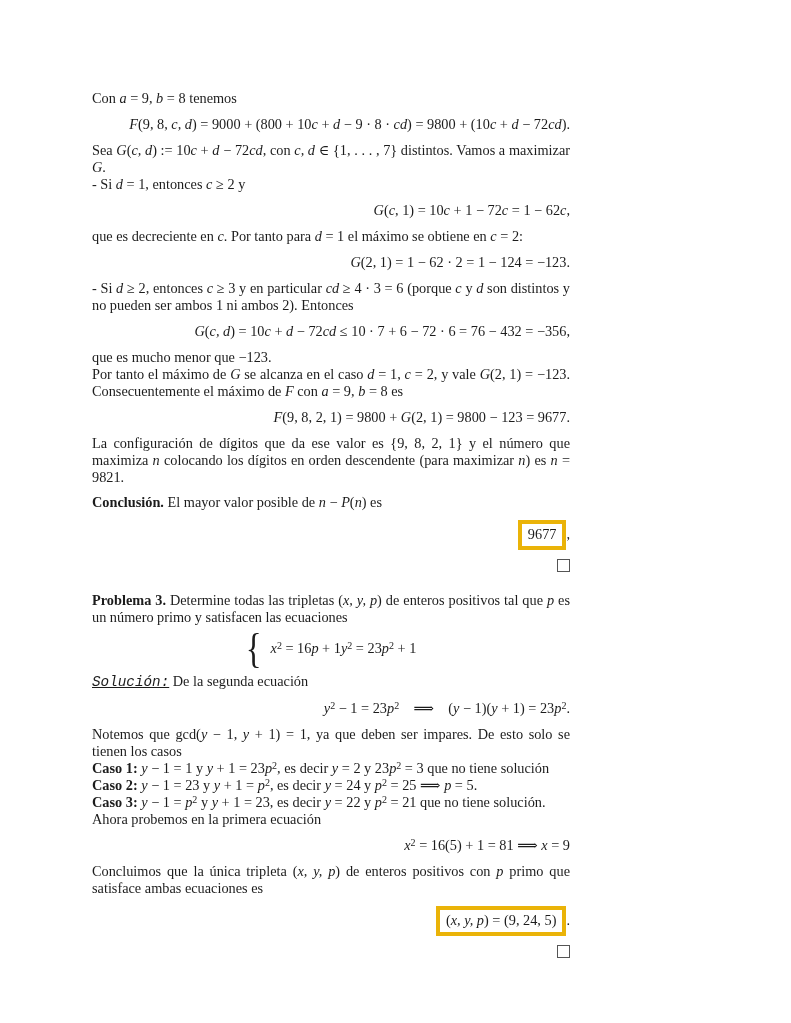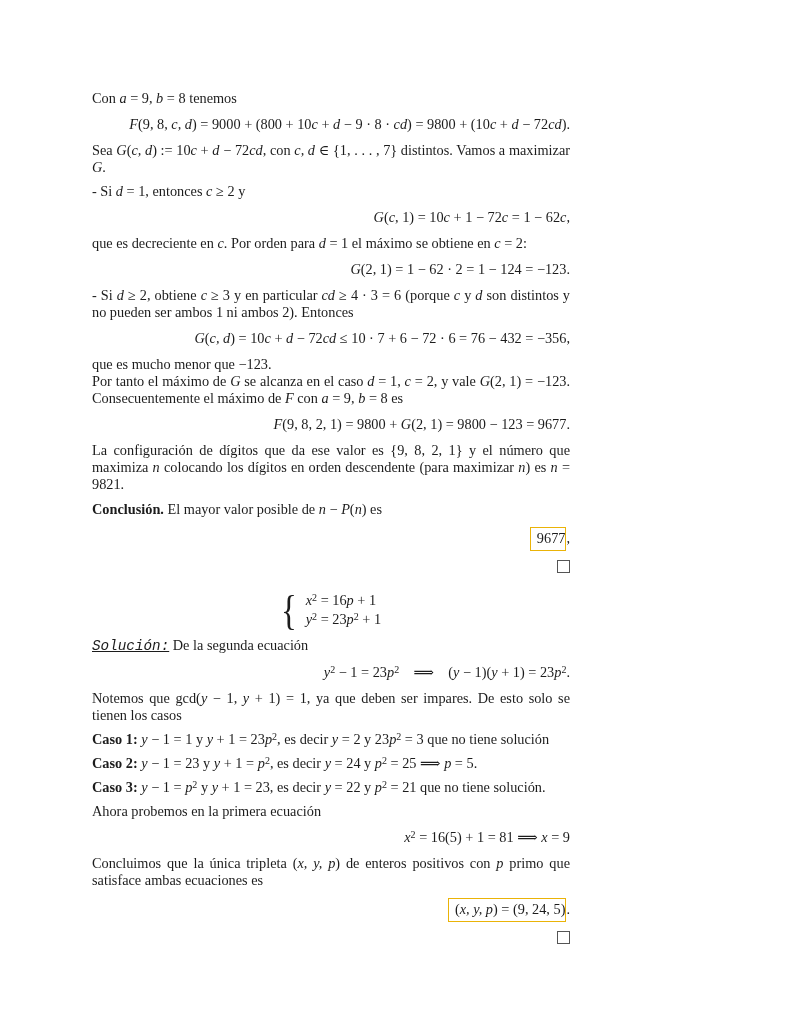--- a/index.html
+++ b/index.html
@@ -9,69 +9,70 @@
     box-sizing:border-box;
     padding:90px 91px 0 92px;
     background:#ffffff;
     color:#1c1c1c;
     font-family:"Liberation Serif","DejaVu Serif","DejaVu Sans",serif;
     font-size:14.3px;
     line-height:17px;
     overflow:hidden;
   }
   .para{margin:8px 0 0 0;text-align:justify;}
-  .para.tight{margin-top:7px;}
+  .para.tight{margin-top:0;}
   .para:first-child{margin-top:0;}
   .display{margin:9px 0;text-align:right;}
   .it{font-style:italic;}
   .bf{font-weight:bold;}
   .ul{text-decoration:underline;font-family:Liberation Mono, monospace;}
   sup{font-size:0.7em;line-height:0;vertical-align:baseline;position:relative;top:-0.45em;}
   .boxed{
     display:inline-block;
-    border:1px solid #eab308;
-    padding:2px 0 3px 6px;
+    border:4px solid #eab308;
+    padding:2px 6px 3px 6px;
   }
   .qed-line{text-align:right;margin:2px 0 0 0;line-height:13px;}
   .qed-square{
     display:inline-block;width:11px;height:11px;
     border:1px solid #555;background:transparent;
   }
   .vspace{height:10px;}
   .system{display:flex;justify-content:center;align-items:center;margin:6px 0;}
   .brace{
     display:inline-block;
     font-size:33px;line-height:1;
     transform:scaleY(1.25);
     margin-right:9px;font-weight:400;color:#1c1c1c;
   }
-  .sys-lines{display:inline-flex;flex-direction:column;align-items:flex-start;}
+  .sys-lines{display:inline-flex;flex-direction:row;align-items:flex-start;}
   .sys-line{line-height:19px;}
 </style>
 </head>
 <body>
 
 <div class="page">
   <div>
       <div class="para"><span>Con </span><span class="it">a</span><span> = 9, </span><span class="it">b</span><span> = 8 tenemos</span></div>
       <div class="display"><span class="it">F</span><span>(9, 8, </span><span class="it">c, d</span><span>) = 9000 + (800 + 10</span><span class="it">c</span><span> + </span><span class="it">d</span><span> − 9 · 8 · </span><span class="it">cd</span><span>) = 9800 + (10</span><span class="it">c</span><span> + </span><span class="it">d</span><span> − 72</span><span class="it">cd</span><span>).</span></div>
       <div class="para"><span>Sea </span><span class="it">G</span><span>(</span><span class="it">c, d</span><span>) := 10</span><span class="it">c</span><span> + </span><span class="it">d</span><span> − 72</span><span class="it">cd</span><span>, con </span><span class="it">c, d</span><span> ∈ {1, . . . , 7} distintos. Vamos a maximizar </span><span class="it">G</span><span>.</span></div>
       <div class="para tight"><span>- Si </span><span class="it">d</span><span> = 1, entonces </span><span class="it">c</span><span> ≥ 2 y</span></div>
       <div class="display"><span class="it">G</span><span>(</span><span class="it">c</span><span>, 1) = 10</span><span class="it">c</span><span> + 1 − 72</span><span class="it">c</span><span> = 1 − 62</span><span class="it">c</span><span>,</span></div>
-      <div class="para"><span>que es decreciente en </span><span class="it">c</span><span>. Por orden para </span><span class="it">d</span><span> = 1 el máximo se obtiene en </span><span class="it">c</span><span> = 2:</span></div>
+      <div class="para"><span>que es decreciente en </span><span class="it">c</span><span>. Por tanto para </span><span class="it">d</span><span> = 1 el máximo se obtiene en </span><span class="it">c</span><span> = 2:</span></div>
       <div class="display"><span class="it">G</span><span>(2, 1) = 1 − 62 · 2 = 1 − 124 = −123.</span></div>
-      <div class="para"><span>- Si </span><span class="it">d</span><span> ≥ 2, obtiene </span><span class="it">c</span><span> ≥ 3 y en particular </span><span class="it">cd</span><span> ≥ 4 · 3 = 6 (porque </span><span class="it">c</span><span> y </span><span class="it">d</span><span> son distintos y no pueden ser ambos 1 ni ambos 2). Entonces</span></div>
+      <div class="para"><span>- Si </span><span class="it">d</span><span> ≥ 2, entonces </span><span class="it">c</span><span> ≥ 3 y en particular </span><span class="it">cd</span><span> ≥ 4 · 3 = 6 (porque </span><span class="it">c</span><span> y </span><span class="it">d</span><span> son distintos y no pueden ser ambos 1 ni ambos 2). Entonces</span></div>
       <div class="display"><span class="it">G</span><span>(</span><span class="it">c, d</span><span>) = 10</span><span class="it">c</span><span> + </span><span class="it">d</span><span> − 72</span><span class="it">cd</span><span> ≤ 10 · 7 + 6 − 72 · 6 = 76 − 432 = −356,</span></div>
       <div class="para"><span>que es mucho menor que −123.</span><br><span>Por tanto el máximo de </span><span class="it">G</span><span> se alcanza en el caso </span><span class="it">d</span><span> = 1, </span><span class="it">c</span><span> = 2, y vale </span><span class="it">G</span><span>(2, 1) = −123. Consecuentemente el máximo de </span><span class="it">F</span><span> con </span><span class="it">a</span><span> = 9, </span><span class="it">b</span><span> = 8 es</span></div>
       <div class="display"><span class="it">F</span><span>(9, 8, 2, 1) = 9800 + </span><span class="it">G</span><span>(2, 1) = 9800 − 123 = 9677.</span></div>
       <div class="para"><span>La configuración de dígitos que da ese valor es {9, 8, 2, 1} y el número que maximiza </span><span class="it">n</span><span> colocando los dígitos en orden descendente (para maximizar </span><span class="it">n</span><span>) es </span><span class="it">n</span><span> = 9821.</span></div>
       <div class="para"><span class="bf">Conclusión.</span><span> El mayor valor posible de </span><span class="it">n</span><span> − </span><span class="it">P</span><span>(</span><span class="it">n</span><span>) es</span></div>
       <div class="display"><span class="boxed"><span>9677</span></span><span>,</span></div>
       <div class="qed-line"><span class="qed-square"></span></div>
       <div class="vspace"></div>
+      <div class="para"><span class="bf">Problema 3.</span><span> Determine todas las tripletas (</span><span class="it">x, y, p</span><span>) de enteros positivos tal que </span><span class="it">p</span><span> es un número primo y satisfacen las ecuaciones</span></div>
       <div class="system">
         <span class="brace">{</span>
         <span class="sys-lines">
           <div class="sys-line"><span class="it">x</span><sup>2</sup><span> = 16</span><span class="it">p</span><span> + 1</span></div>
           <div class="sys-line"><span class="it">y</span><sup>2</sup><span> = 23</span><span class="it">p</span><sup>2</sup><span> + 1</span></div>
         </span>
       </div>
       <div class="para"><span class="it ul">Solución:</span><span> De la segunda ecuación</span></div>
       <div class="display"><span class="it">y</span><sup>2</sup><span> − 1 = 23</span><span class="it">p</span><sup>2</sup><span> ⟹ (</span><span class="it">y</span><span> − 1)(</span><span class="it">y</span><span> + 1) = 23</span><span class="it">p</span><sup>2</sup><span>.</span></div>
       <div class="para"><span>Notemos que gcd(</span><span class="it">y</span><span> − 1, </span><span class="it">y</span><span> + 1) = 1, ya que deben ser impares. De esto solo se tienen los casos</span></div>

